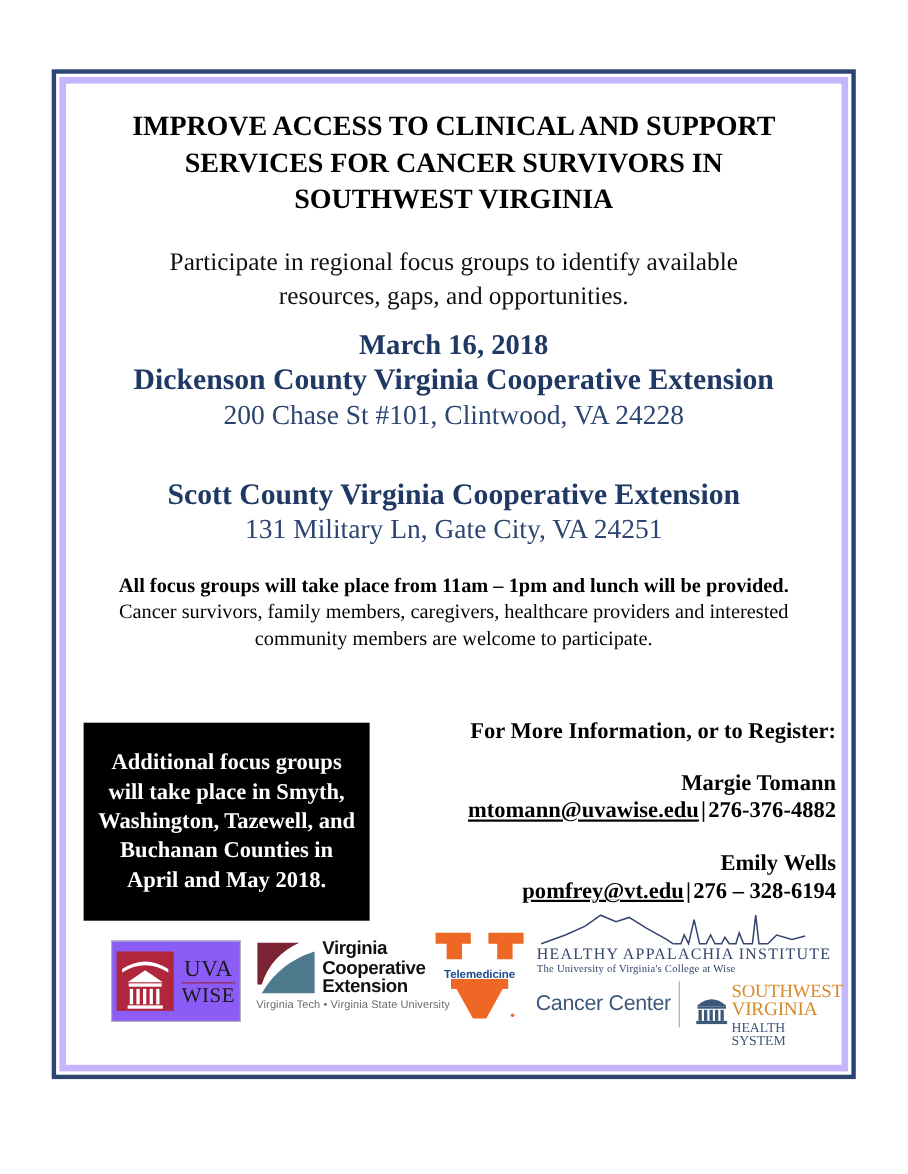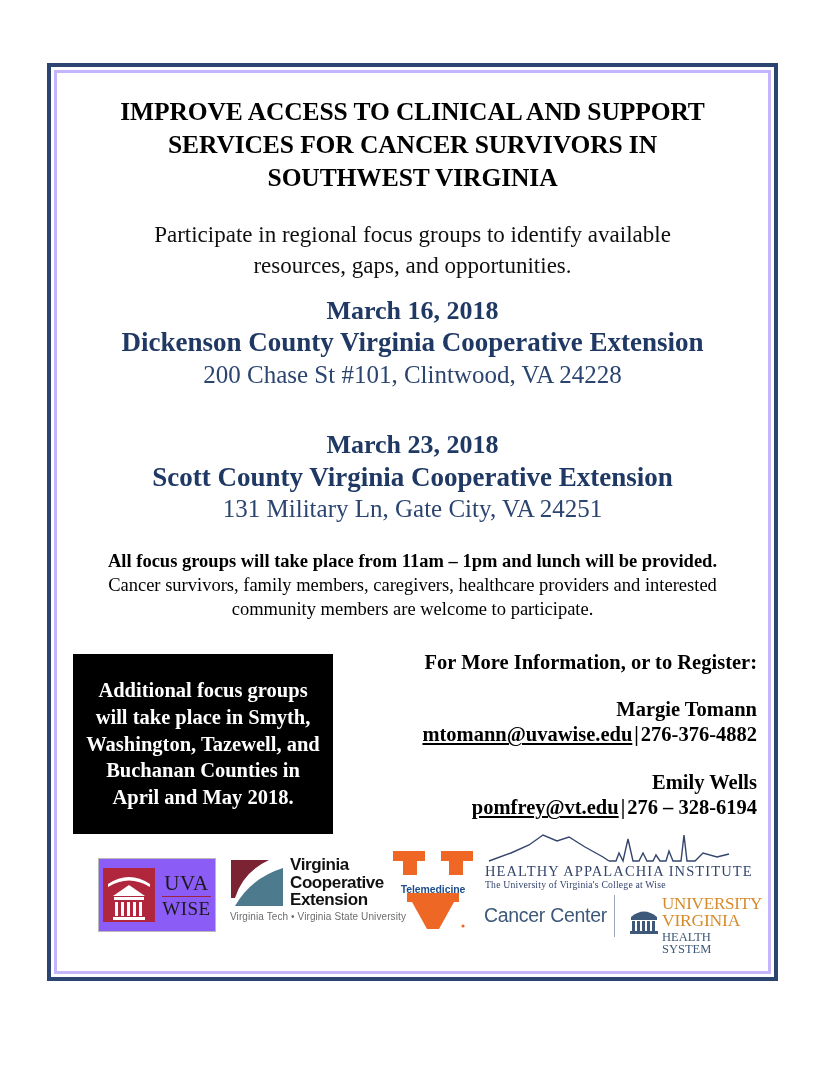--- a/index.html
+++ b/index.html
@@ -24,21 +24,21 @@
     height: 918px;
     box-sizing: border-box;
     border: 4px solid #2b4570;
     background: #ffffff;
     padding: 3px;
   }
   #flyer-inner {
     width: 100%;
     height: 100%;
     box-sizing: border-box;
-    border: 3px solid #c4b5fd;
+    border: 6px solid #c4b5fd;
     background: #ffffff;
     position: relative;
   }
 
   
   .content {
     position: absolute;
     left: 0;
     top: 0;
     width: 100%;
@@ -294,21 +294,20 @@
 
       <div id="subtitle">Participate in regional focus groups to identify available resources, gaps, and opportunities.</div>
 
       <div class="event-block" id="event-1">
         <div class="event-date">March 16, 2018</div>
         <div class="event-venue">Dickenson County Virginia Cooperative Extension</div>
         <div class="event-address">200 Chase St #101, Clintwood, VA 24228</div>
       </div>
 
       <div class="event-block" id="event-2">
-        <div class="event-date">March 23, 2018</div>
         <div class="event-venue">Scott County Virginia Cooperative Extension</div>
         <div class="event-address">131 Military Ln, Gate City, VA 24251</div>
       </div>
 
       <div id="logistics"><b>All focus groups will take place from 11am – 1pm and lunch will be provided.</b><span> Cancer survivors, family members, caregivers, healthcare providers and interested community members are welcome to participate.</span></div>
 
     </div>
 
     <div id="mid-row">
 
@@ -398,21 +397,21 @@
             <rect x="3" y="13" width="26" height="2" fill="#3d5878"></rect>
             <rect x="4" y="16" width="3" height="10" fill="#3d5878"></rect>
             <rect x="9" y="16" width="3" height="10" fill="#3d5878"></rect>
             <rect x="14" y="16" width="3" height="10" fill="#3d5878"></rect>
             <rect x="19" y="16" width="3" height="10" fill="#3d5878"></rect>
             <rect x="24" y="16" width="3" height="10" fill="#3d5878"></rect>
             <rect x="2" y="26" width="28" height="3" fill="#3d5878"></rect>
           </svg>
         </div>
         <div class="uva-stack">
-          <div class="u-word">UNIVERSITY</div>
+          <div class="u-word">SOUTHWEST</div>
           <div class="v-word">VIRGINIA</div>
           <div class="hs-word">HEALTH SYSTEM</div>
         </div>
       </div>
 
     </div>
 
   </div>
 </div>
 

